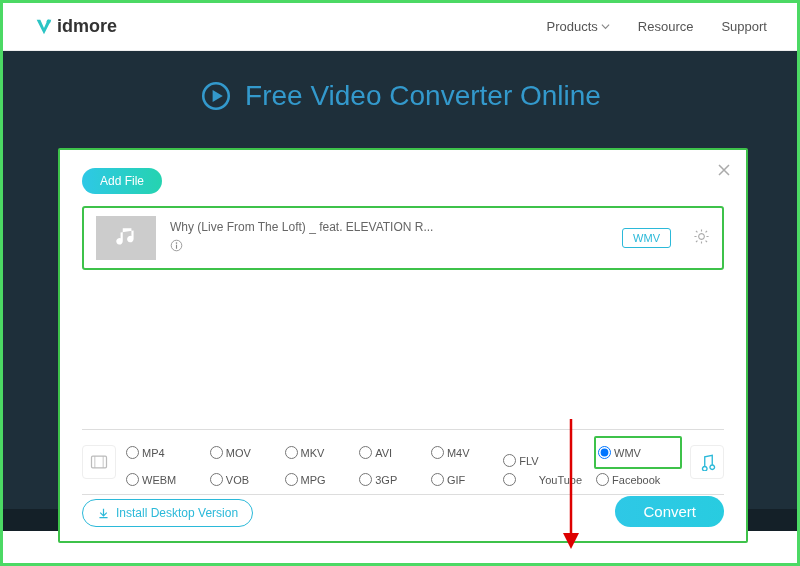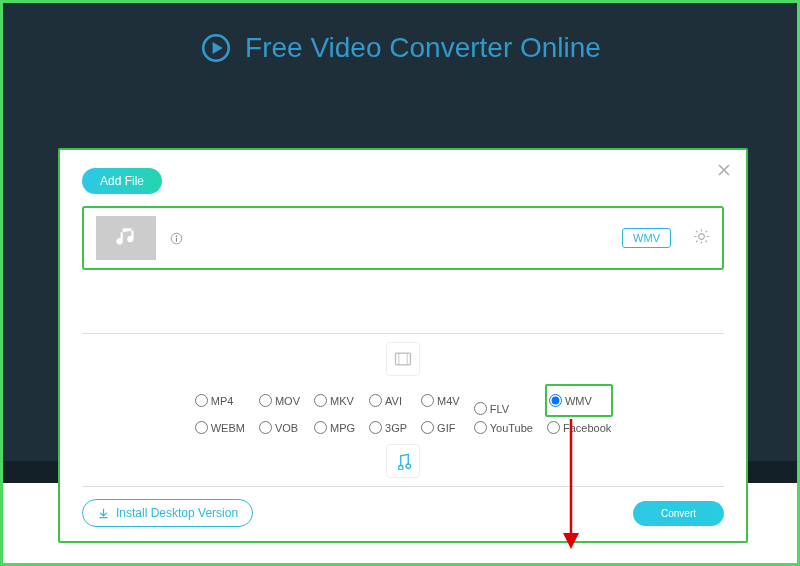--- a/index.html
+++ b/index.html
@@ -16,36 +16,59 @@
   .close { position: absolute; top: 12px; right: 14px; cursor: pointer; color: #999; }
   .add-file { background: linear-gradient(90deg,#2ec8e6,#25d3b0); color: #fff; border: none; border-radius: 14px; padding: 6px 18px; font-size: 12px; cursor: pointer; }
   .file-row { margin-top: 12px; border: 2px solid #3ec24a; border-radius: 3px; padding: 8px 12px; display: flex; align-items: center; gap: 14px; }
   .thumb { width: 60px; height: 44px; background: #ccc; display: flex; align-items: center; justify-content: center; }
   .file-meta { flex: 1; }
   .file-name { font-size: 12px; color: #666; }
   .file-info-icon { margin-top: 4px; color: #888; }
   .fmt-badge { border: 1px solid #2bb9d9; color: #2bb9d9; border-radius: 3px; padding: 3px 10px; font-size: 11px; cursor: pointer; }
   .gear { color: #aaa; cursor: pointer; margin-left: 8px; }
   .arrow { position: absolute; left: 500px; top: 265px; }
-  .formats-wrap { margin-top: auto; border-top: 1px solid #ddd; border-bottom: 1px solid #ddd; padding: 8px 0; display: flex; align-items: center; gap: 10px; flex-direction: column; }
+  .formats-wrap { margin-top: auto; border-top: 1px solid #ddd; border-bottom: 1px solid #ddd; padding: 8px 0; display: flex; align-items: center; gap: 10px; }
   .film-icon { width: 34px; height: 34px; border: 1px solid #eee; border-radius: 4px; display: flex; align-items: center; justify-content: center; color: #bbb; }
   .formats { display: grid; grid-template-columns: repeat(7, auto); grid-template-rows: auto auto; column-gap: 14px; row-gap: 6px; font-size: 11px; color: #555; flex: 1; }
   .fmt { display: flex; align-items: center; gap: 3px; cursor: pointer; }
   .fmt input { margin: 0; }
   .fmt.selected { border: 2px solid #3ec24a; padding: 0 2px; border-radius: 2px; margin: -2px; }
   .music-icon { width: 34px; height: 34px; border: 1px solid #eee; border-radius: 4px; display: flex; align-items: center; justify-content: center; color: #2bb9d9; cursor: pointer; }
-  .footer-row { display: flex; align-items: center; margin-top: 12px; }
+  .footer-row { display: flex; align-items: flex-end; margin-top: 1px; }
   .install { border: 1px solid #2bb9d9; color: #2bb9d9; border-radius: 16px; padding: 6px 14px; font-size: 12px; display: inline-flex; align-items: center; gap: 6px; cursor: pointer; background: #fff; }
-  .convert { margin-left: auto; background: linear-gradient(90deg,#2ec8e6,#28cce0); color: #fff; border: none; border-radius: 16px; padding: 7px 28px; font-size: 10px; cursor: pointer; }
+  .convert { margin-left: auto; background: linear-gradient(90deg,#2ec8e6,#28cce0); color: #fff; border: none; border-radius: 16px; padding: 7px 28px; font-size: 15px; cursor: pointer; }
   .bottom-strip { position: absolute; bottom: 0; left: 0; right: 0; height: 22px; background: rgba(0,0,0,0.3); }
 </style>
 </head>
 <body>
 
 <div class="outer">
+  <div class="header">
+    <div class="logo">
+      <svg width="22" height="22" viewBox="0 0 24 24">
+          <path fill="#2bc4c4" d="M4 4 L12 20 L20 4 L16 4 L12 13 L8 4 Z"></path>
+          <circle cx="17" cy="6" r="2.2" fill="#2bc4c4"></circle>
+        </svg>
+      <span>idmore</span>
+    </div>
+    <div class="nav">
+      <div class="nav-item">
+        <span>Products</span>
+        <svg width="9" height="9" viewBox="0 0 10 10">
+            <path d="M1 3 L5 7 L9 3" stroke="#888" fill="none" stroke-width="1.3"></path>
+          </svg>
+      </div>
+      <div class="nav-item">
+          <span>Resource</span>
+        </div>
+      <div class="nav-item">
+          <span>Support</span>
+        </div>
+    </div>
+  </div>
 
   <div class="hero">
     <div class="hero-title">
       <svg width="34" height="34" viewBox="0 0 40 40">
           <circle cx="20" cy="20" r="15" fill="none" stroke="#3399cc" stroke-width="3"></circle>
           <path d="M16 13 L28 20 L16 27 Z" fill="#3399cc"></path>
         </svg>
       <span>Free Video Converter Online</span>
     </div>
     <div class="bottom-strip"></div>
@@ -61,20 +84,21 @@
       <button class="add-file">Add File</button>
     </div>
 
     <div class="file-row">
       <div class="thumb">
         <svg width="26" height="26" viewBox="0 0 24 24">
             <path fill="#fff" d="M9 3 V15 a3 3 0 1 1 -2 -2.8 V7 L19 5 V13 a3 3 0 1 1 -2 -2.8 V3 Z"></path>
           </svg>
       </div>
       <div class="file-meta">
+        <div class="file-name">Why (Live From The Loft) _ feat. ELEVATION R...</div>
         <div class="file-info-icon">
           <svg width="13" height="13" viewBox="0 0 16 16">
               <circle cx="8" cy="8" r="6.5" fill="none" stroke="#888" stroke-width="1"></circle>
               <circle cx="8" cy="5" r="1" fill="#888"></circle>
               <rect x="7.3" y="7" width="1.4" height="5" fill="#888"></rect>
             </svg>
         </div>
       </div>
       <span class="fmt-badge">WMV</span>
       <span class="gear">
@@ -95,21 +119,21 @@
             <rect x="3" y="5" width="18" height="14" rx="1.5" fill="none" stroke="#bbb" stroke-width="1.5"></rect>
             <line x1="7" y1="5" x2="7" y2="19" stroke="#bbb"></line>
             <line x1="17" y1="5" x2="17" y2="19" stroke="#bbb"></line>
           </svg>
       </div>
       <div class="formats" id="formats-grid">
           <label class="fmt" style="grid-area: 1 / 1;">
             <input type="radio" name="fmt" style="">
             <span>MP4</span>
           </label>
-          <label class="fmt" style="grid-area: 1 / 2; justify-content: center;">
+          <label class="fmt" style="grid-area: 1 / 2;">
             <input type="radio" name="fmt" style="">
             <span>MOV</span>
           </label>
           <label class="fmt" style="grid-area: 1 / 3;">
             <input type="radio" name="fmt" style="">
             <span>MKV</span>
           </label>
           <label class="fmt" style="grid-area: 1 / 4;">
             <input type="radio" name="fmt" style="">
             <span>AVI</span>

